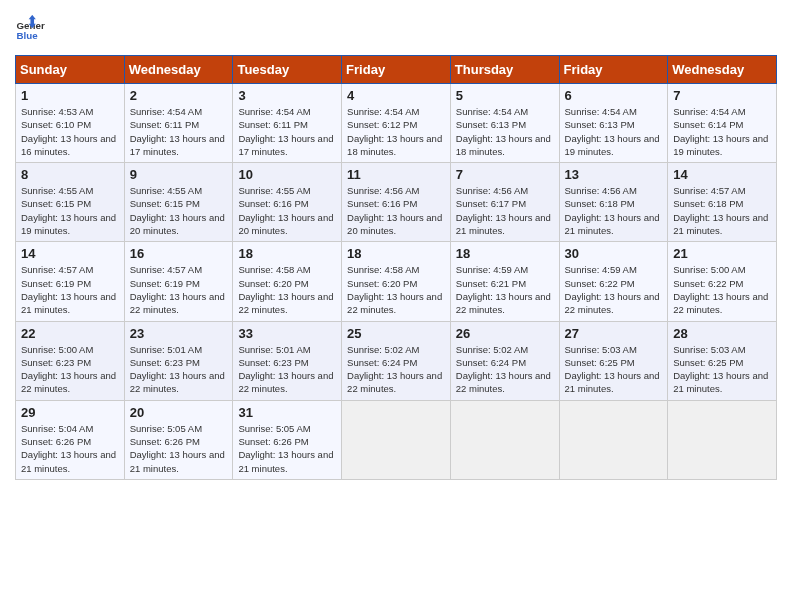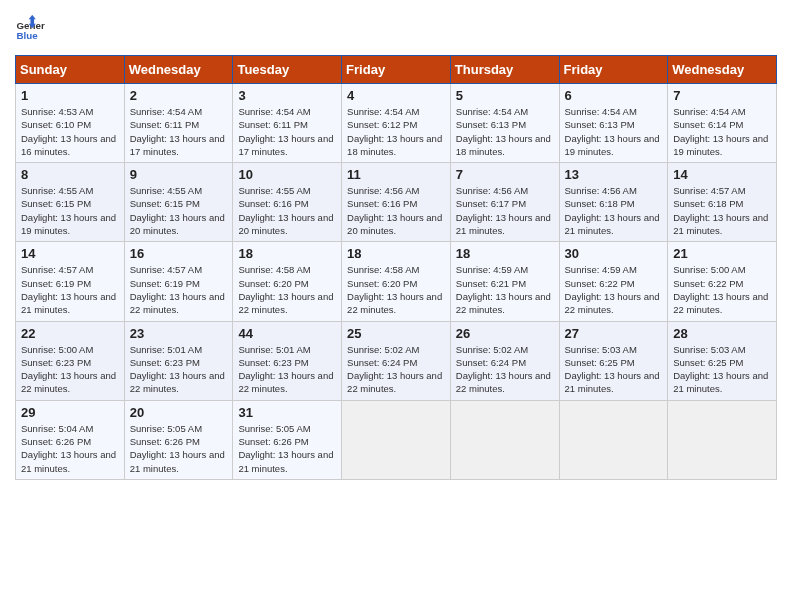--- a/index.html
+++ b/index.html
@@ -295,21 +295,21 @@
       </td>
         <td>
         <span class="day-number">23</span>
         <div class="day-info">
           Sunrise: 5:01 AM<br>
           Sunset: 6:23 PM<br>
           Daylight: 13 hours and 22 minutes.
         </div>
       </td>
         <td>
-        <span class="day-number">44</span>
+        <span class="day-number">33</span>
         <div class="day-info">
           Sunrise: 5:01 AM<br>
           Sunset: 6:23 PM<br>
           Daylight: 13 hours and 22 minutes.
         </div>
       </td>
         <td>
         <span class="day-number">25</span>
         <div class="day-info">
           Sunrise: 5:02 AM<br>

